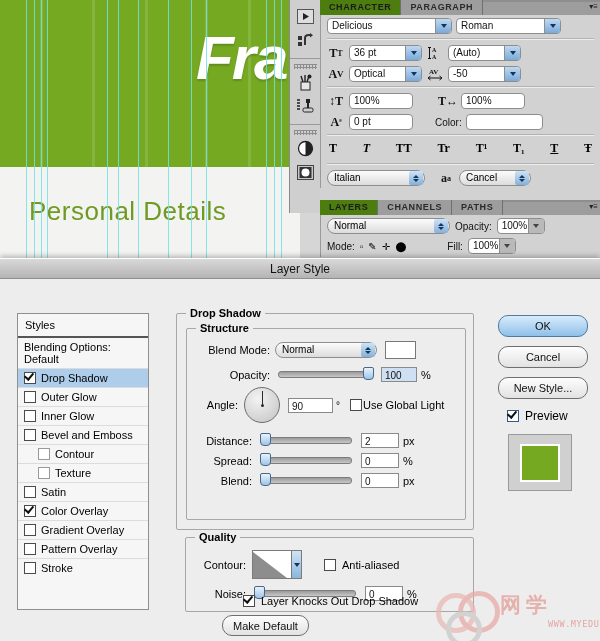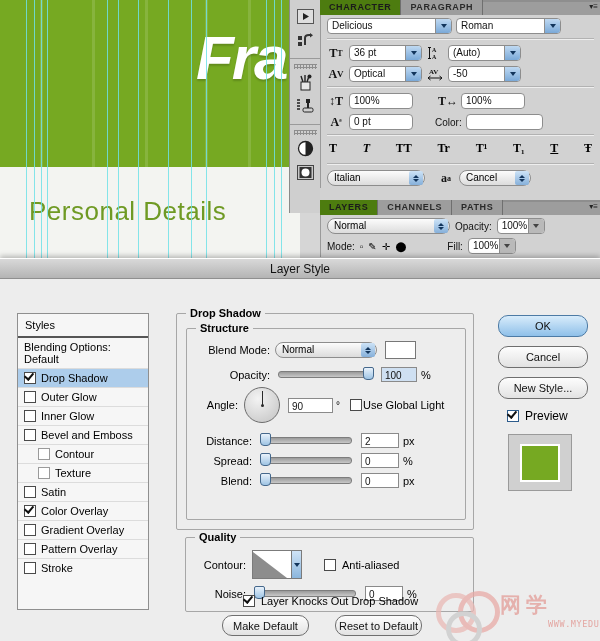--- a/index.html
+++ b/index.html
@@ -542,21 +542,20 @@
       </div>
     </div>
 
     <div class="row" style="left:243px;top:574px;"></div>
     <div style="position:absolute;left:243px;top:316px;display:flex;align-items:flex-start;">
       <span class="cbx on"></span>
       <span style="margin-left:6px;font-size:11px">Layer Knocks Out Drop Shadow</span>
     </div>
     <div style="position:absolute;left:222px;top:336px;display:flex;gap:26px;">
       <div class="pbtn small">Make Default</div>
-      <div class="pbtn small">Reset to Default</div>
     </div>
 
     <div style="position:absolute;left:498px;top:36px;display:flex;flex-direction:column;gap:9px;">
       <div class="pbtn primary">OK</div>
       <div class="pbtn">Cancel</div>
       <div class="pbtn">New Style...</div>
       <div style="display:flex;align-items:center;margin-left:9px;margin-top:1px;">
         <span class="cbx on" style="border-color:#2d5c8c"></span>
         <span style="margin-left:6px;font-size:12px">Preview</span>
       </div>

